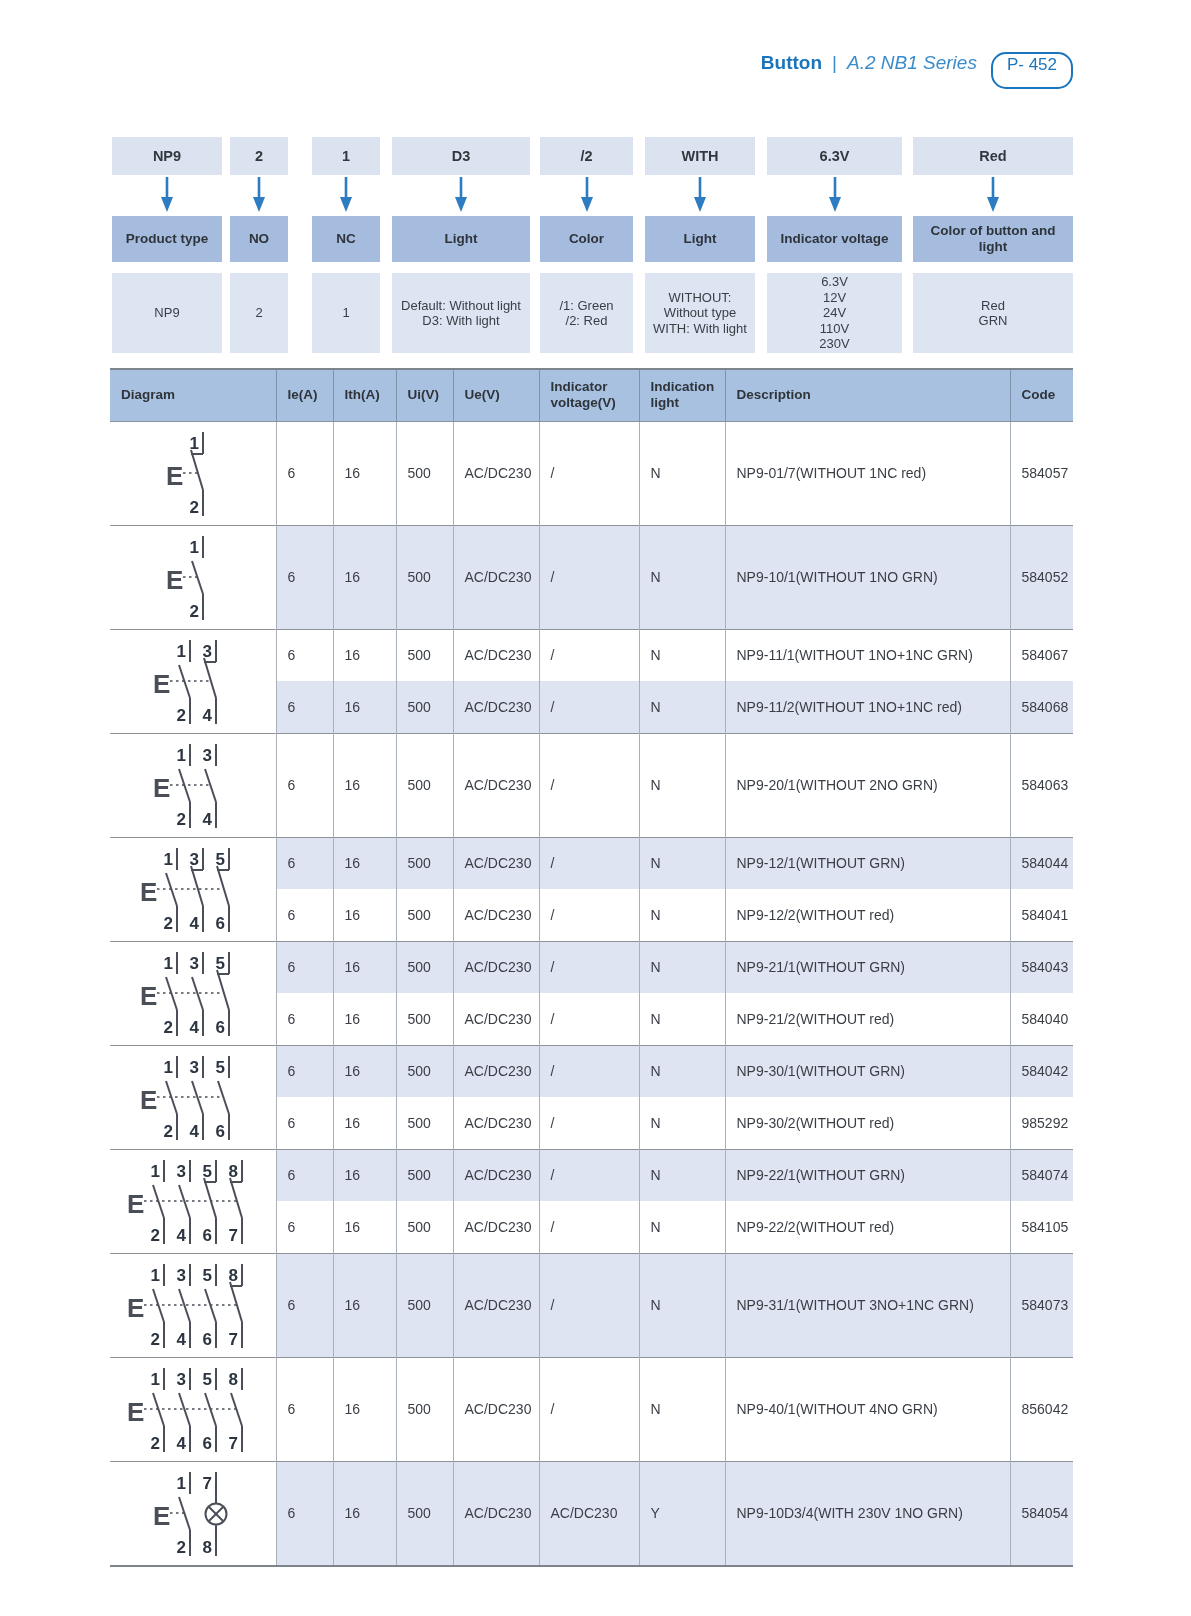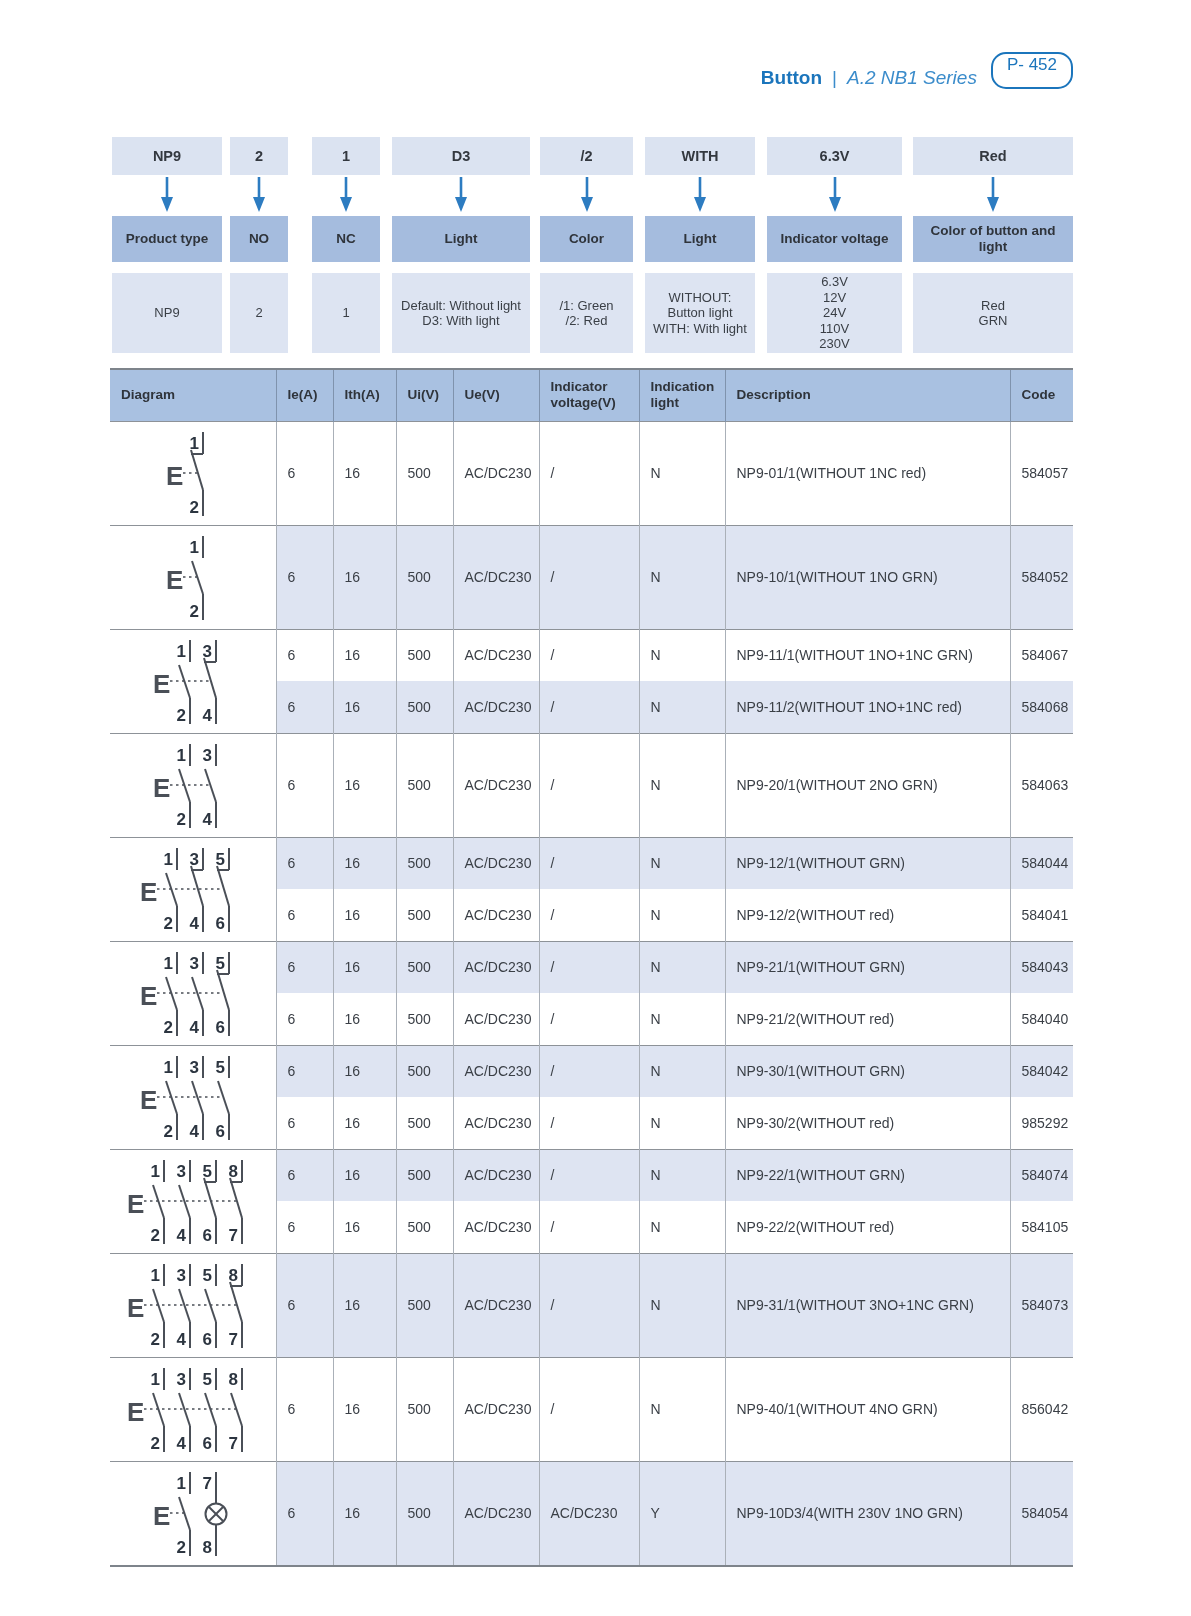--- a/index.html
+++ b/index.html
@@ -18,21 +18,21 @@
   }
   *{box-sizing:border-box;margin:0;padding:0;}
   html,body{background:#ffffff;}
   body{
     width:1191px;height:1616px;position:relative;overflow:hidden;
     font-family:"Liberation Sans", sans-serif;color:var(--ink);
   }
   
   .page-header{
     position:absolute;top:52px;right:118px;
-    display:flex;align-items:flex-end;gap:10px;white-space:nowrap;
+    display:flex;align-items:flex-start;gap:10px;white-space:nowrap;
   }
   .ph-bold{font-weight:bold;font-size:19px;color:var(--header-blue);}
   .ph-sep{font-size:19px;color:var(--series-blue);font-weight:normal;}
   .ph-series{font-size:19px;color:var(--series-blue);font-style:italic;}
   .ph-badge{
     font-size:17px;color:var(--header-blue);
     border:2px solid var(--header-blue);border-radius:15px;
     padding:1px 14px 12px 14px;margin-left:4px;
   }
   
@@ -169,21 +169,21 @@
         <div class="cb-code">WITH</div>
         <div class="cb-arrow">
           <svg width="14" height="36" viewBox="0 0 14 36">
             <line x1="7" y1="0" x2="7" y2="22" stroke="var(--arrow-blue)" stroke-width="2.6"></line>
             <polygon points="1,20 13,20 7,35" fill="var(--arrow-blue)"></polygon>
           </svg>
         </div>
         <div class="cb-label">Light</div>
         <div class="cb-desc">
           <div>WITHOUT:</div>
-          <div>Button light</div>
+          <div>Without type</div>
           <div>WITH: With light</div>
         </div>
       </div>
       <div class="cb-col" style="left: 657px; width: 135px;">
         <div class="cb-code">6.3V</div>
         <div class="cb-arrow">
           <svg width="14" height="36" viewBox="0 0 14 36">
             <line x1="7" y1="0" x2="7" y2="22" stroke="var(--arrow-blue)" stroke-width="2.6"></line>
             <polygon points="1,20 13,20 7,35" fill="var(--arrow-blue)"></polygon>
           </svg>
@@ -250,21 +250,21 @@
                 <line x1="44" y1="66" x2="44" y2="92" stroke="#4a4f57" stroke-width="2"></line>
                 <line x1="32" y1="30" x2="44" y2="30" stroke="#4a4f57" stroke-width="2"></line>
                 <line x1="44" y1="66" x2="32" y2="26" stroke="#4a4f57" stroke-width="2"></line>
               </svg></td>
             <td>6</td>
             <td>16</td>
             <td>500</td>
             <td>AC/DC230</td>
             <td>/</td>
             <td>N</td>
-            <td>NP9-01/1(WITHOUT 1NC red)</td>
+            <td>NP9-01/7(WITHOUT 1NC red)</td>
             <td>584057</td>
           </tr>
           <tr class="group-start single shaded">
             <td class="diagcell" rowspan="1"><svg width="68" height="96" viewBox="0 0 68 96">
                 <text x="7" y="61" font-size="26" font-weight="bold" fill="#4a4f57" font-family="Liberation Sans, sans-serif">E</text>
                 <line x1="24" y1="49" x2="38" y2="49" stroke="#4a4f57" stroke-width="1.6" stroke-dasharray="2.5 3.5"></line>
                 <text x="40" y="25" text-anchor="end" font-size="17" font-weight="bold" fill="#2c3540" font-family="Liberation Sans, sans-serif">1</text>
                 <text x="40" y="89" text-anchor="end" font-size="17" font-weight="bold" fill="#2c3540" font-family="Liberation Sans, sans-serif">2</text>
                 <line x1="44" y1="8" x2="44" y2="30" stroke="#4a4f57" stroke-width="2"></line>
                 <line x1="44" y1="66" x2="44" y2="92" stroke="#4a4f57" stroke-width="2"></line>

